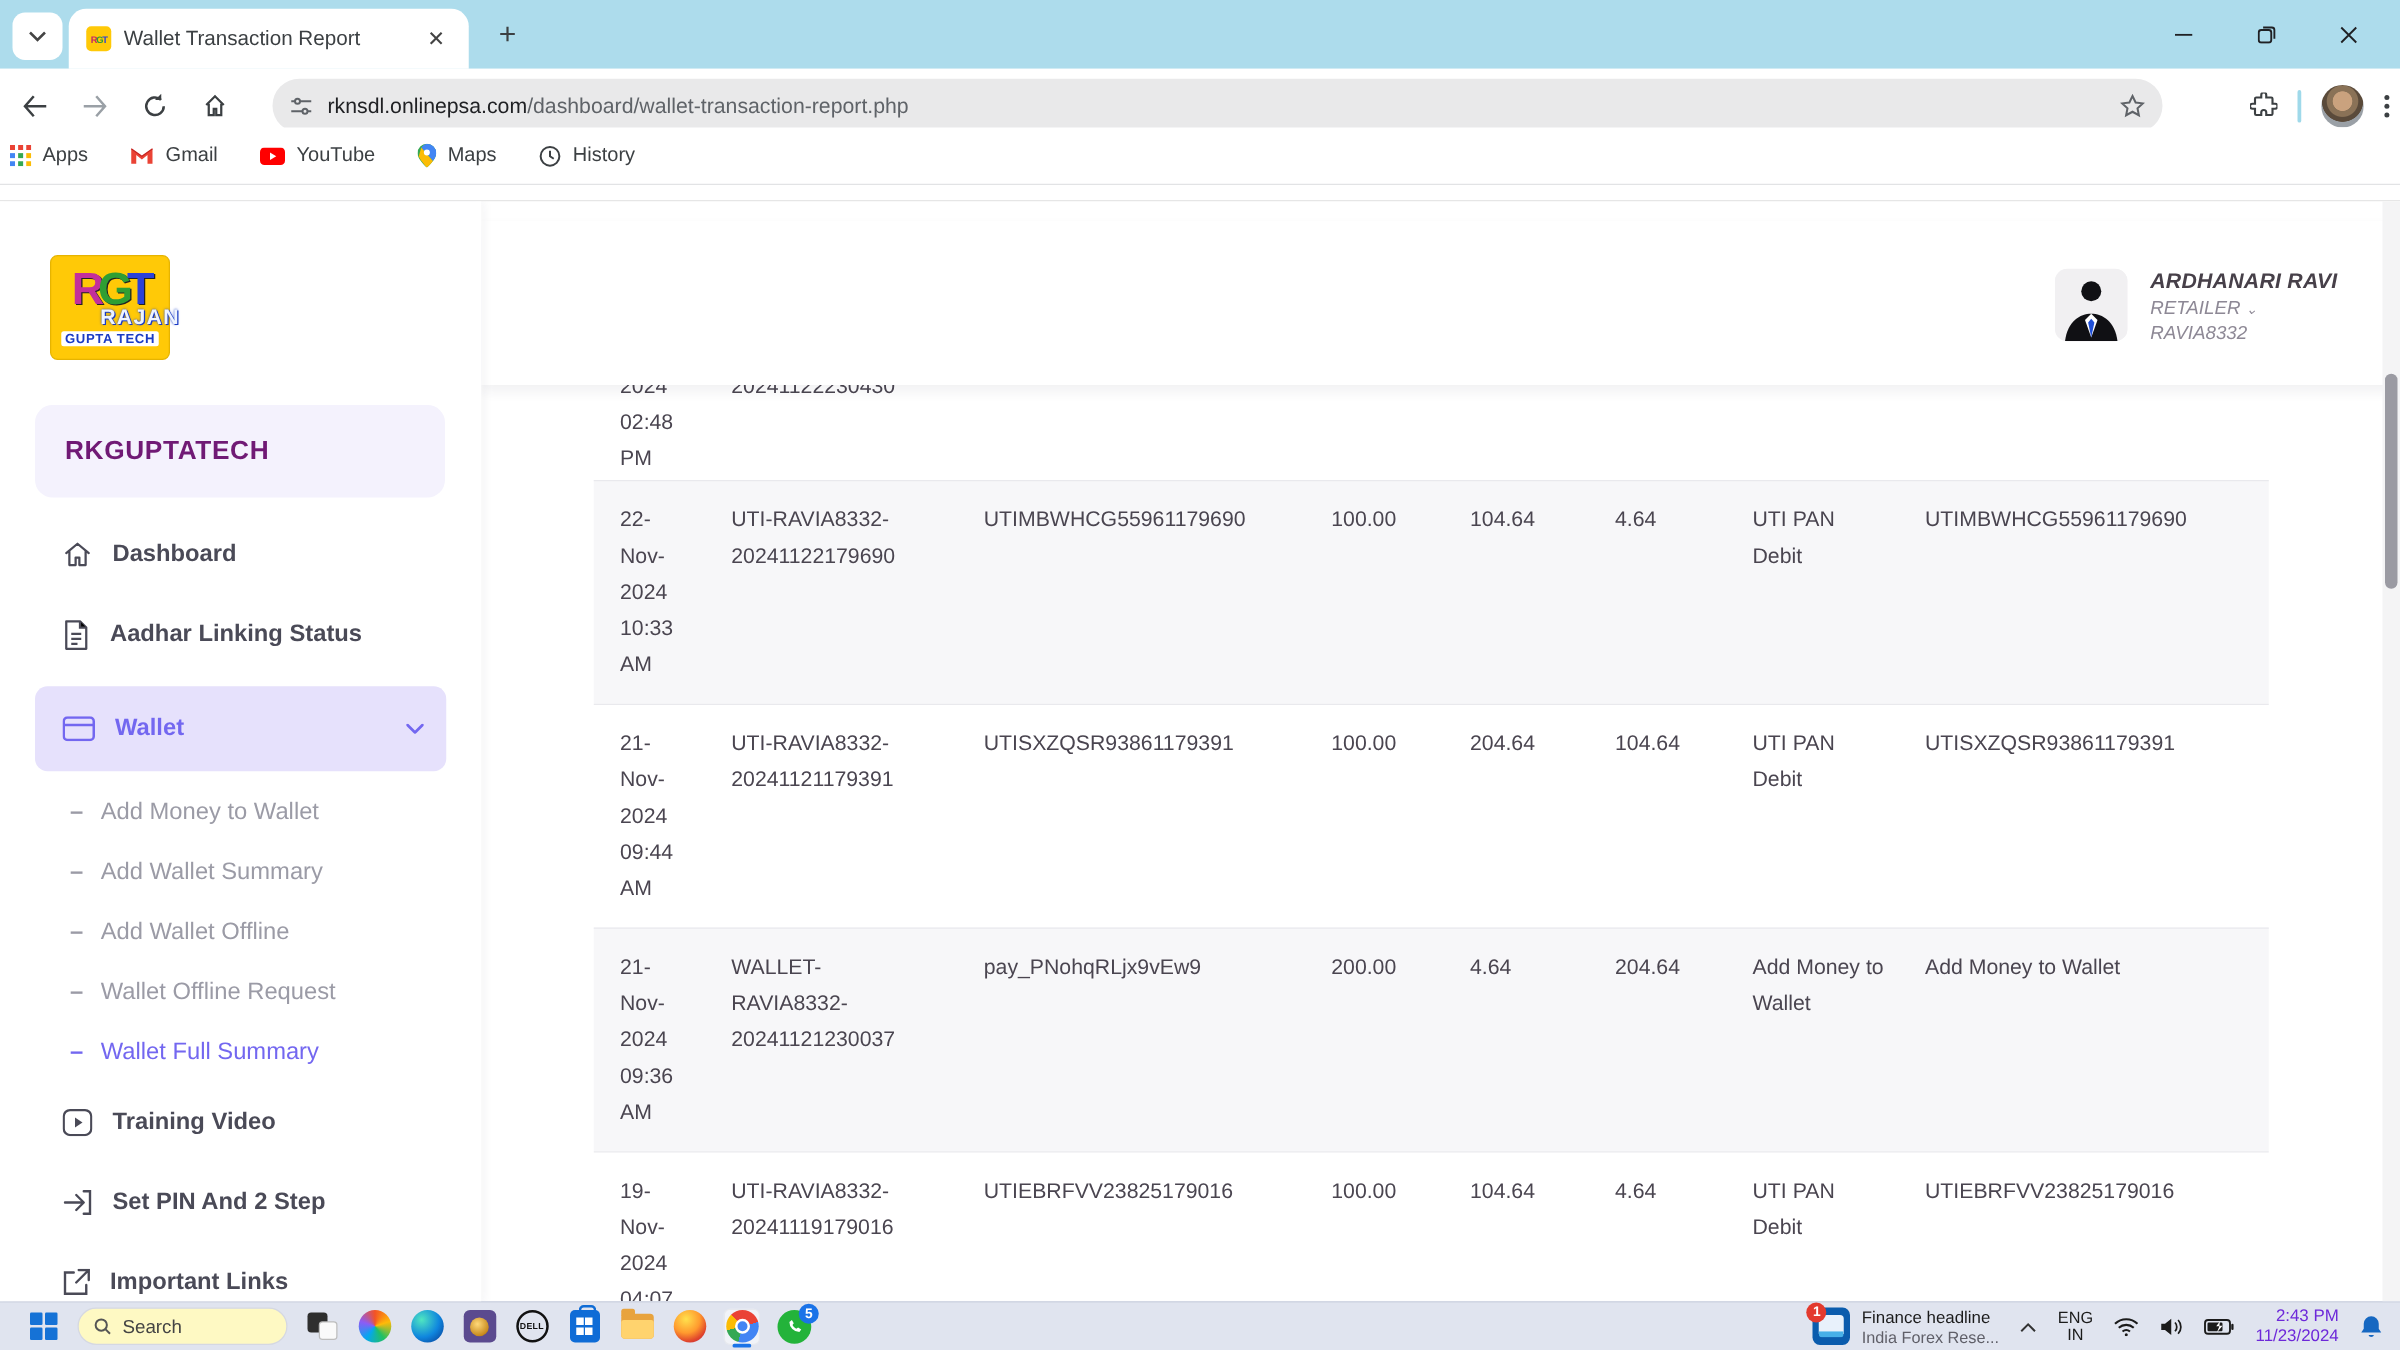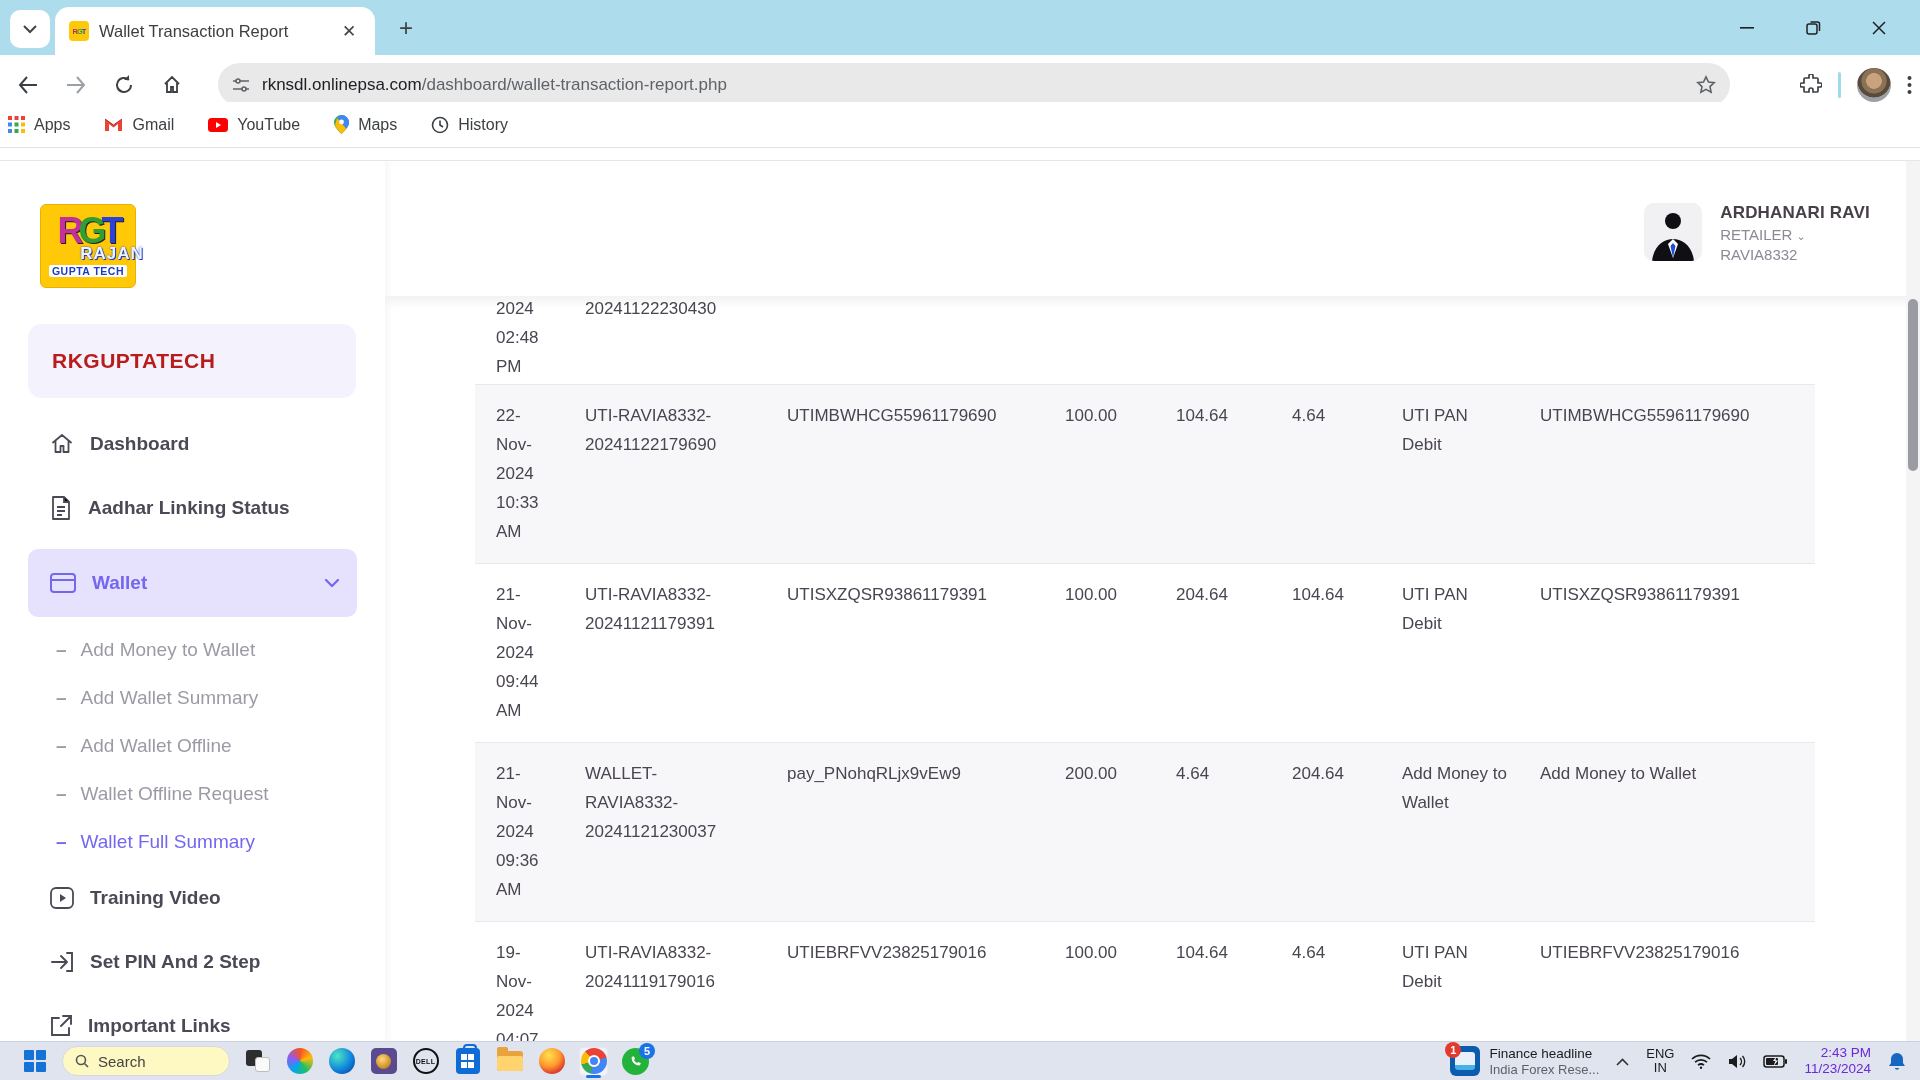--- a/index.html
+++ b/index.html
@@ -31,32 +31,32 @@
   
   .page { position:absolute; left:0; top:160px; width:1920px; height:881px; background:#fff; overflow:hidden; border-top:1px solid #e6e6e6; }
 
   .sidebar { position:absolute; left:0; top:0; width:385px; height:881px; background:#fff; box-shadow:2px 0 8px rgba(30,30,60,.05); z-index:3; }
   .logo { position:absolute; left:40px; top:43px; width:96px; height:84px; background:#ffc907; border-radius:6px; border:1px solid #e6b400; display:flex; flex-direction:column; align-items:center; justify-content:center; }
   .logo-rgt { font-size:36px; font-weight:900; letter-spacing:-5px; line-height:30px; text-shadow:1px 1px 0 #222; }
   .logo-rgt .r { color:#c32f9b; } .logo-rgt .g { color:#2f9e33; } .logo-rgt .t { color:#2b41d8; }
   .logo-rajan { font-size:17px; font-weight:900; color:#eef4ff; text-shadow:0 0 2px #1a3bc4,1px 1px 0 #1a3bc4; letter-spacing:1px; margin-top:-2px;padding-left:48px; }
   .logo-gupta { font-size:10.5px; font-weight:900; color:#1a3bc4; background:#fff; border-radius:2px; padding:0 3px; margin-top:1px; letter-spacing:.5px; }
   .brandbox { position:absolute; left:28px; top:163px; width:328px; height:74px; background:#f4f2fd; border-radius:14px; display:flex; align-items:center; padding-left:24px; }
-  .brand { color:#b91c1c; font-size:21px; font-weight:700; letter-spacing:.5px; }
+  .brand { color:#701a75; font-size:21px; font-weight:700; letter-spacing:.5px; }
 
   .menu { position:absolute; left:0; top:260px; width:385px; }
   .mi { display:flex; align-items:center; gap:16px; height:46px; padding-left:50px; color:#4a4a57; font-size:19px; font-weight:600; margin-bottom:18px; }
   .mi svg { flex:0 0 auto; }
   .mi.pill { margin:0 28px 18px 28px; padding-left:22px; height:68px; background:#e6e1fc; border-radius:10px; color:#7367f0; position:relative; }
   .mi.pill .chev { position:absolute; right:18px; }
   .sub { display:flex; align-items:center; gap:14px; height:30px; padding-left:56px; color:#9b9ba6; font-size:19px; font-weight:500; margin-bottom:18px; }
   .sub .dash { font-weight:700; }
   .sub.active { color:#7367f0; }
 
-  .pageheader { position:absolute; left:385px; top:4px; width:1535px; height:131px; background:#fff; box-shadow:0 5px 10px rgba(40,40,70,.07); z-index:2; }
+  .pageheader { position:absolute; left:385px; top:16px; width:1535px; height:131px; background:#fff; box-shadow:0 5px 10px rgba(40,40,70,.07); z-index:2;font-style:italic; }
   .userblock { position:absolute; right:50px; top:38px; display:flex; gap:18px; align-items:flex-start; }
   .useravatar { width:58px; height:58px; border-radius:10px; background:#f1f0f2; overflow:hidden; }
   .username { font-size:17px; font-weight:700; color:#474049; letter-spacing:.2px; }
   .userrole, .userid { font-size:15px; color:#8d8895; margin-top:3px; }
   .userrole .chev { font-size:11px; }
 
   
   .content { position:absolute; left:385px; top:131px; width:1521px; height:750px; background:#fff; overflow:hidden; }
   .ttable { margin-left:90px; width:1340px; font-size:17px; color:#4a4550; }
   .t-row { display:grid; grid-template-columns:89px 202px 278px 111px 116px 110px 138px 1fr; align-items:start; line-height:29px; padding:16px 0 17px 21px; border-top:1px solid #e9e9ed; }

